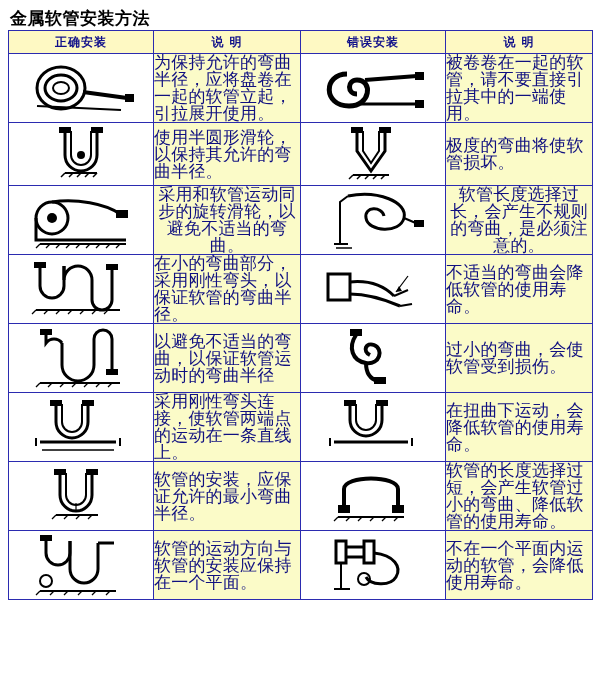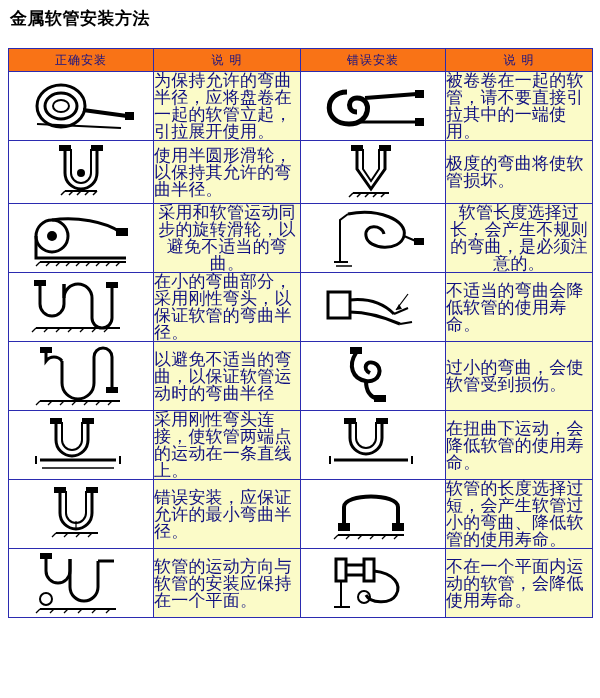--- a/index.html
+++ b/index.html
@@ -18,40 +18,40 @@
     height: 698px;
     position: relative;
     box-sizing: border-box;
     padding: 6px 8px 0 8px;
   }
   .doc-title {
     font-size: 17px;
     font-weight: bold;
     color: #000000;
     letter-spacing: 0.5px;
-    margin: 2px 0 20px 2px;
+    margin: 2px 0 2px 2px;
     line-height: 20px;
   }
   table.hose-table {
     border-collapse: collapse;
     width: 584px;
     table-layout: fixed;
     border: 1px solid #2b2bb0;
   }
   table.hose-table td,
   table.hose-table th {
     border: 1px solid #2b2bb0;
     padding: 0;
     vertical-align: middle;
   }
   thead th {
-    background: #f97316;
+    background: #fef9c3;
     color: #0f0f8a;
     font-size: 12px;
-    font-weight: normal;
+    font-weight: bold;
     height: 22px;
     text-align: center;
     letter-spacing: 1px;
   }
   td.fig {
     background: #ffffff;
     text-align: center;
     padding: 2px 0;
   }
   td.note {
@@ -260,21 +260,21 @@
           <svg width="130" height="58" viewBox="0 0 130 58">
             <path d="M44 6 L44 28 A16 16 0 0 0 76 28 L76 6" fill="none" stroke="#000" stroke-width="3"></path>
             <path d="M50 6 L50 28 A10 10 0 0 0 70 28 L70 6" fill="none" stroke="#000" stroke-width="2"></path>
             <rect x="38" y="2" width="12" height="6" fill="#000"></rect>
             <rect x="70" y="2" width="12" height="6" fill="#000"></rect>
             <path d="M60 36 L60 44" stroke="#000" stroke-width="1.2"></path>
             <path d="M40 48 L82 48" stroke="#000" stroke-width="2"></path>
             <path d="M36 52 L40 48 M48 52 L52 48 M60 52 L64 48 M72 52 L76 48" stroke="#000" stroke-width="1.3"></path>
           </svg>
         </td>
-        <td class="note">错误安装，应保证允许的最小弯曲半径。</td>
+        <td class="note">软管的安装，应保证允许的最小弯曲半径。</td>
         <td class="fig">
           <svg width="130" height="58" viewBox="0 0 130 58">
             <path d="M36 22 C36 8 90 8 90 22 L90 40" fill="none" stroke="#000" stroke-width="4"></path>
             <path d="M36 22 L36 40" fill="none" stroke="#000" stroke-width="4"></path>
             <rect x="30" y="38" width="12" height="8" fill="#000"></rect>
             <rect x="84" y="38" width="12" height="8" fill="#000"></rect>
             <path d="M30 50 L96 50" stroke="#000" stroke-width="2"></path>
             <path d="M26 54 L30 50 M38 54 L42 50 M50 54 L54 50 M62 54 L66 50 M74 54 L78 50 M86 54 L90 50" stroke="#000" stroke-width="1.3"></path>
           </svg>
         </td>

